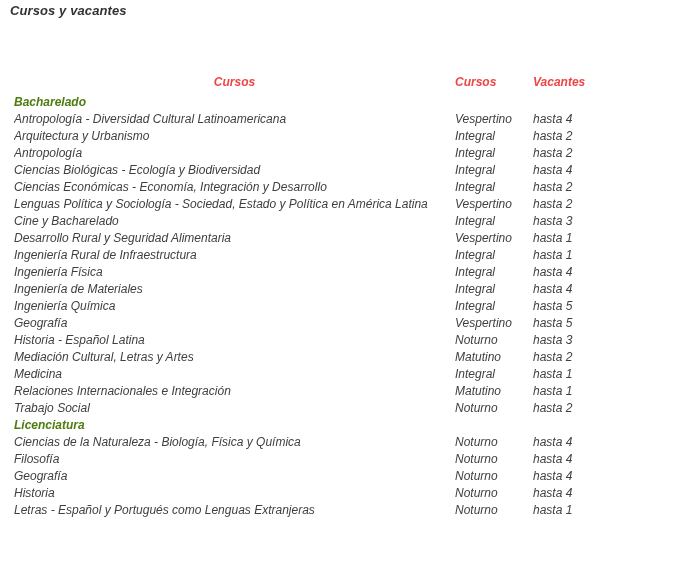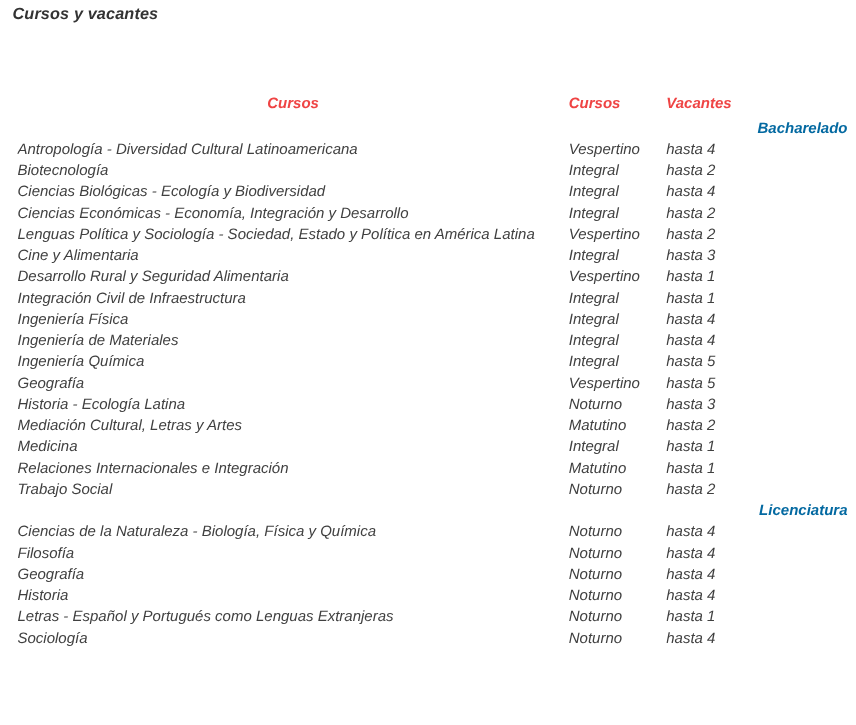--- a/index.html
+++ b/index.html
@@ -52,22 +52,21 @@
   .courses-table thead th {
     font-weight: bold;
     color: #ef4444;
     padding-bottom: 3px;
   }
   .courses-table thead th.col-cursos {
     text-align: center;
   }
   .courses-table td.section-label {
     font-weight: bold;
-    color: #0369a1;
-    text-align: right;
+    color: #4d7c0f;
   }
   .footer-bar {
     position: absolute;
     left: 14px;
     top: 570px;
     width: 664px;
     height: 6px;
   }
 </style>
 </head>
@@ -93,51 +92,56 @@
     <tbody id="table-body">
         <tr>
           <td colspan="3" class="section-label">Bacharelado</td>
         </tr>
         <tr>
           <td>Antropología - Diversidad Cultural Latinoamericana</td>
           <td>Vespertino</td>
           <td>hasta 4</td>
         </tr>
         <tr>
-          <td>Biotecnología</td>
+          <td>Arquitectura y Urbanismo</td>
+          <td>Integral</td>
+          <td>hasta 2</td>
+        </tr>
+        <tr>
+          <td>Antropología</td>
           <td>Integral</td>
           <td>hasta 2</td>
         </tr>
         <tr>
           <td>Ciencias Biológicas - Ecología y Biodiversidad</td>
           <td>Integral</td>
           <td>hasta 4</td>
         </tr>
         <tr>
           <td>Ciencias Económicas - Economía, Integración y Desarrollo</td>
           <td>Integral</td>
           <td>hasta 2</td>
         </tr>
         <tr>
           <td>Lenguas Política y Sociología - Sociedad, Estado y Política en América Latina</td>
           <td>Vespertino</td>
           <td>hasta 2</td>
         </tr>
         <tr>
-          <td>Cine y Alimentaria</td>
+          <td>Cine y Bacharelado</td>
           <td>Integral</td>
           <td>hasta 3</td>
         </tr>
         <tr>
           <td>Desarrollo Rural y Seguridad Alimentaria</td>
           <td>Vespertino</td>
           <td>hasta 1</td>
         </tr>
         <tr>
-          <td>Integración Civil de Infraestructura</td>
+          <td>Ingeniería Rural de Infraestructura</td>
           <td>Integral</td>
           <td>hasta 1</td>
         </tr>
         <tr>
           <td>Ingeniería Física</td>
           <td>Integral</td>
           <td>hasta 4</td>
         </tr>
         <tr>
           <td>Ingeniería de Materiales</td>
@@ -148,21 +152,21 @@
           <td>Ingeniería Química</td>
           <td>Integral</td>
           <td>hasta 5</td>
         </tr>
         <tr>
           <td>Geografía</td>
           <td>Vespertino</td>
           <td>hasta 5</td>
         </tr>
         <tr>
-          <td>Historia - Ecología Latina</td>
+          <td>Historia - Español Latina</td>
           <td>Noturno</td>
           <td>hasta 3</td>
         </tr>
         <tr>
           <td>Mediación Cultural, Letras y Artes</td>
           <td>Matutino</td>
           <td>hasta 2</td>
         </tr>
         <tr>
           <td>Medicina</td>

